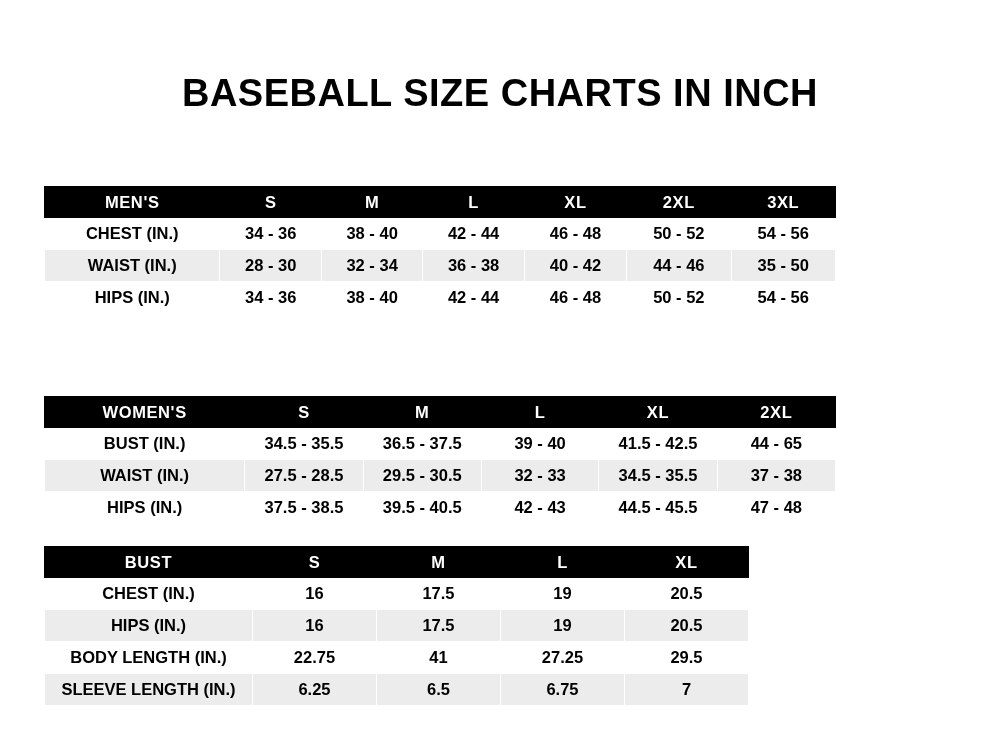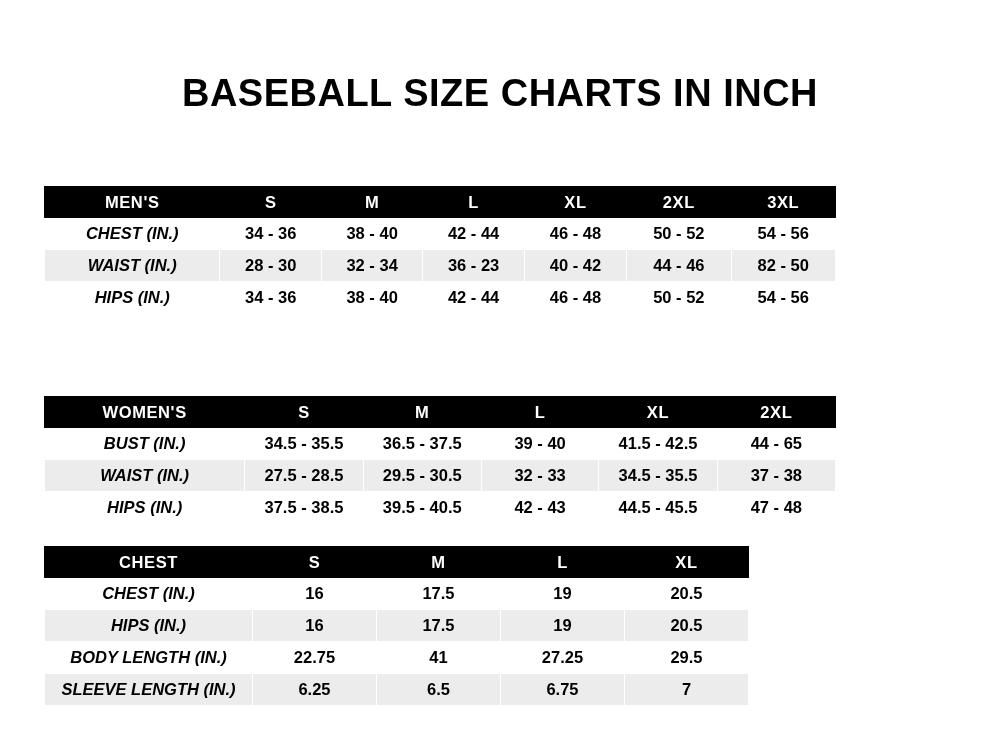--- a/index.html
+++ b/index.html
@@ -63,21 +63,20 @@
     letter-spacing: 0.6px;
     border: 1px solid #000000;
     height: 30px;
   }
   table.size-table tbody tr.alt td {
     background: #ececec;
   }
   table.size-table tbody tr td:first-child {
     background: #ffffff;
     text-align: center;
-    font-style: italic;
   }
   table.size-table tbody tr.alt td:first-child {
     background: #ececec;
   }
   
   #men-table col.label { width: 208px; }
   #men-table col.val { width: 124px; }
 
   #women-table col.label { width: 208px; }
   #women-table col.val { width: 124px; }
@@ -121,24 +120,24 @@
           <td>38 - 40</td>
           <td>42 - 44</td>
           <td>46 - 48</td>
           <td>50 - 52</td>
           <td>54 - 56</td>
         </tr>
         <tr class="alt">
           <td>WAIST (IN.)</td>
           <td>28 - 30</td>
           <td>32 - 34</td>
-          <td>36 - 23</td>
+          <td>36 - 38</td>
           <td>40 - 42</td>
           <td>44 - 46</td>
-          <td>82 - 50</td>
+          <td>35 - 50</td>
         </tr>
         <tr>
           <td>HIPS (IN.)</td>
           <td>34 - 36</td>
           <td>38 - 40</td>
           <td>42 - 44</td>
           <td>46 - 48</td>
           <td>50 - 52</td>
           <td>54 - 56</td>
         </tr>
@@ -199,21 +198,21 @@
     <table class="size-table" id="youth-table">
       <colgroup>
         <col class="label">
           <col class="val">
           <col class="val">
           <col class="val">
           <col class="val">
       </colgroup>
       <thead>
         <tr>
-          <td>CHEST</td>
+          <td>BUST</td>
           <td>S</td>
           <td>M</td>
           <td>L</td>
           <td>XL</td>
         </tr>
       </thead>
       <tbody>
         <tr>
           <td>CHEST (IN.)</td>
           <td>16</td>

